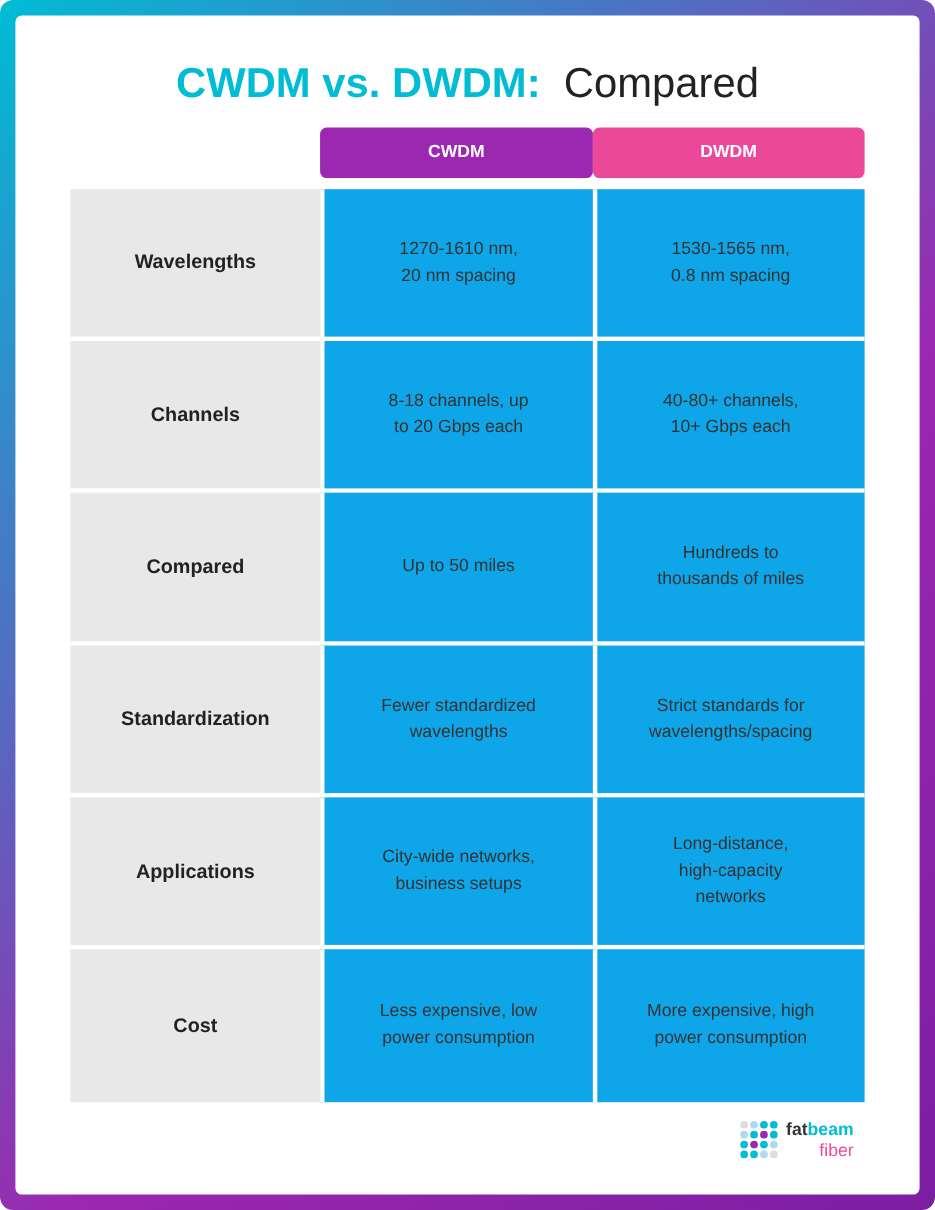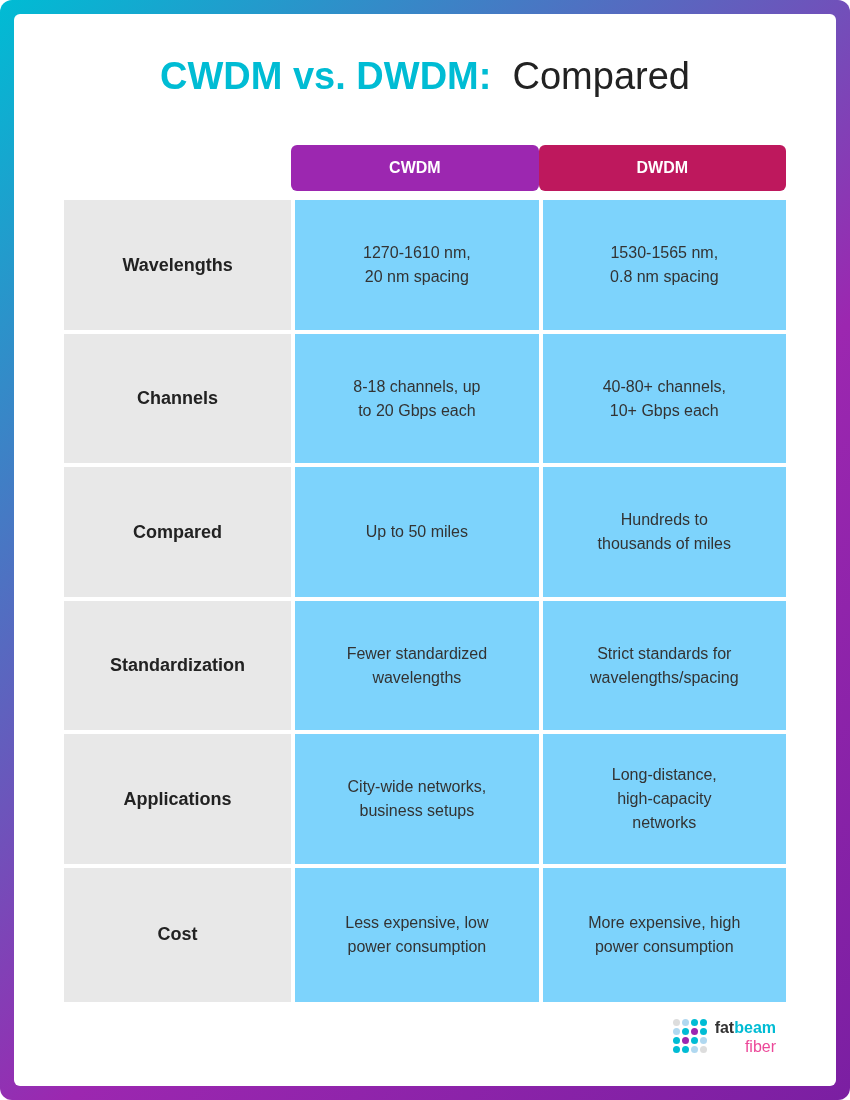--- a/index.html
+++ b/index.html
@@ -29,21 +29,21 @@
       border-radius: 6px;
       padding: 40px 50px 30px 50px;
       display: flex;
       flex-direction: column;
     }
 
     .title {
       text-align: center;
       font-size: 38px;
       font-weight: 400;
-      margin-bottom: 45px;
+      margin-bottom: 16px;
       color: #222;
       line-height: 1.2;
     }
 
     .title span.cwdm-title {
       color: #00bcd4;
       font-weight: 700;
     }
 
     .table {
@@ -65,21 +65,21 @@
 
     .header-row th:first-child {
       background: transparent;
     }
 
     .col-cwdm {
       background: #9c27b0;
     }
 
     .col-dwdm {
-      background: #be185d;
+      background: #ec4899;
     }
 
     
     .data-row td {
       padding: 0;
       vertical-align: middle;
     }
 
     .row-label {
       background: #e8e8e8;
@@ -87,21 +87,21 @@
       font-size: 18px;
       text-align: center;
       color: #222;
       width: 220px;
       height: 110px;
       vertical-align: middle;
       border-bottom: 4px solid white;
     }
 
     .row-value {
-      background: #7dd3fc;
+      background: #0ea5e9;
       text-align: center;
       font-size: 16px;
       color: #333;
       line-height: 1.5;
       height: 110px;
       vertical-align: middle;
       border-left: 4px solid white;
       border-bottom: 4px solid white;
       padding: 10px 20px;
     }

